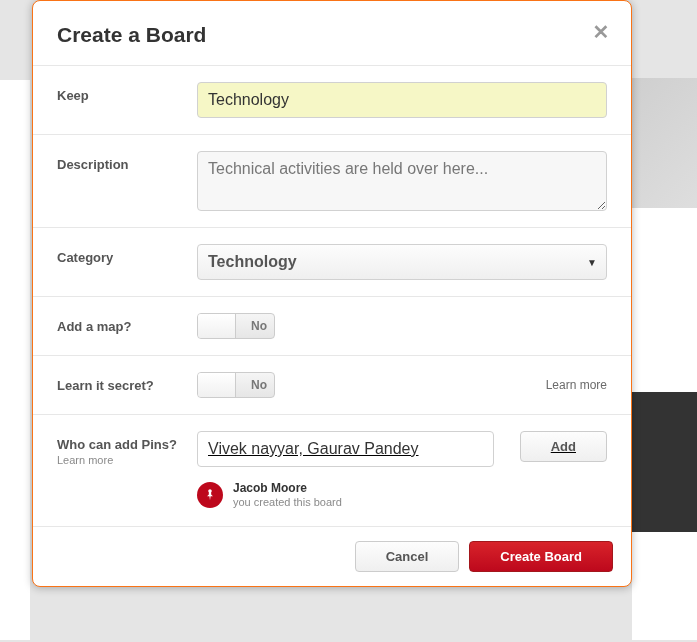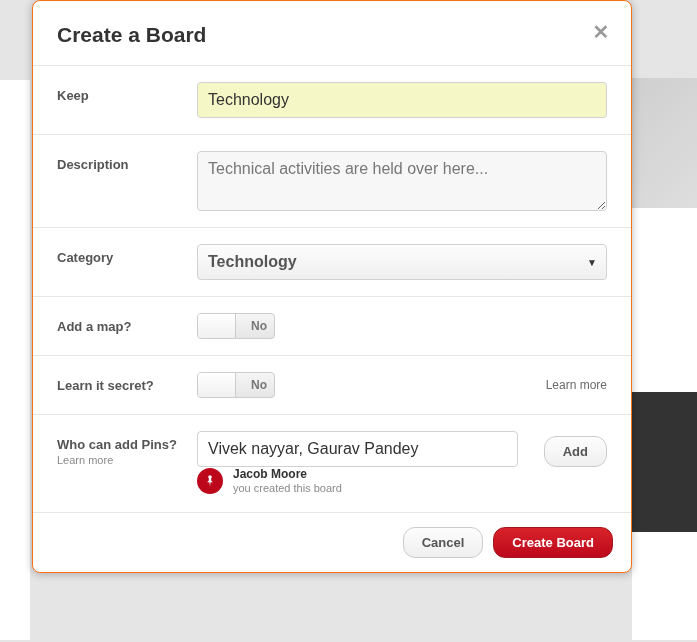--- a/index.html
+++ b/index.html
@@ -117,36 +117,37 @@
     border-right: 1px solid #ccc;
   }
   .toggle-label {
     flex: 1; text-align: center; font-size: 12px; font-weight: 700;
     color: #777; line-height: 24px;
   }
   .row-flex { display: flex; align-items: center; width: 100%; }
   .learn-more-right {
     margin-left: auto; font-size: 12px; color: #6b6b6b; cursor: pointer;
   }
-  .pins-input-row { display: flex; gap: 26px; align-items: flex-end; }
+  .pins-input-row { display: flex; gap: 26px; align-items: flex-start; text-decoration: underline; }
   .pins-input-row .text-input { flex: 1; }
   .btn {
-    border: 1px solid #ccc; border-radius: 12px;
+    border: 1px solid #ccc; border-radius: 4px;
     background: linear-gradient(#fdfdfd,#efefef);
-    padding: 7px 18px;
+    padding: 7px 30px;
     font-size: 13px; font-weight: 700; color: #555; cursor: pointer;
     font-family: inherit;
   }
   .btn-primary {
     border: 1px solid #a3171c;
     background: linear-gradient(#d8232a,#bd081c);
     color: #fff;
   }
   .creator-row {
     display: flex; align-items: center; gap: 10px;
+    margin-top: 14px;
   }
   .pin-badge {
     width: 26px; height: 26px; border-radius: 50%;
     background: #bd081c;
     display: flex; align-items: center; justify-content: center;
   }
   .creator-name { font-size: 12px; font-weight: 700; color: #333; line-height: 1.25; }
   .creator-sub { font-size: 11px; color: #8a8a8a; line-height: 1.25; }
   .modal-footer {
     border-top: 1px solid #e7e7e7;

